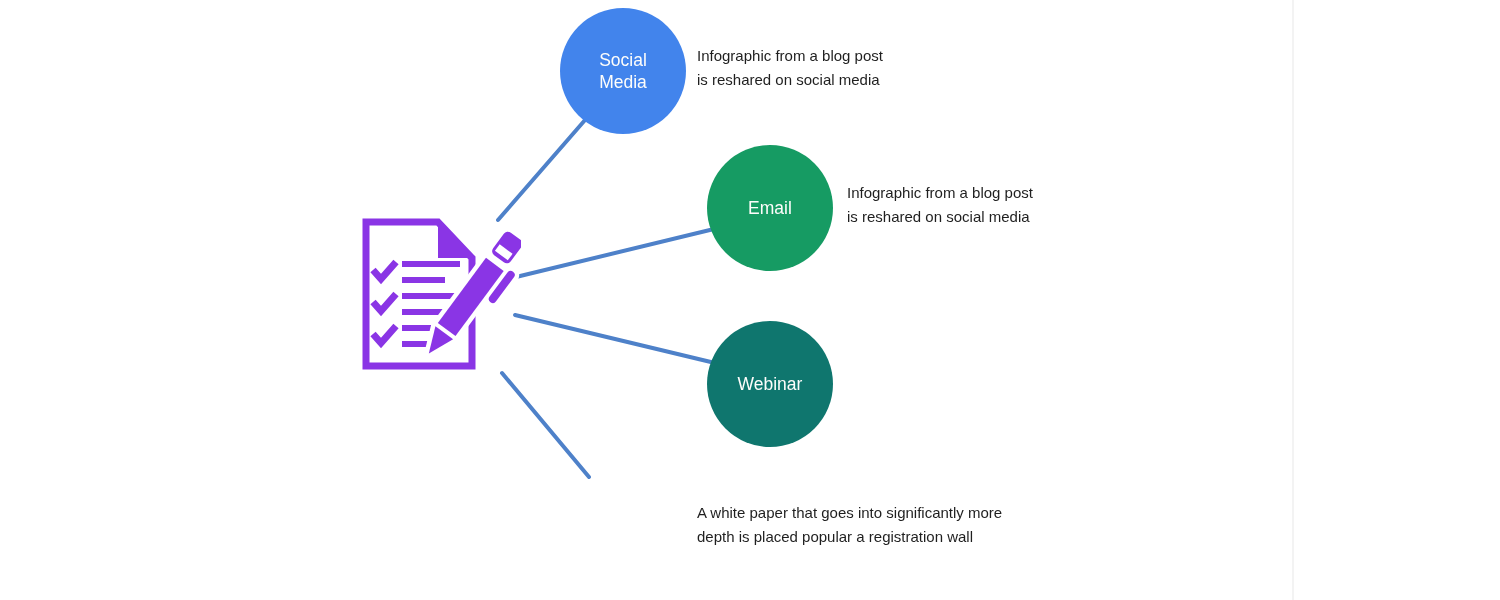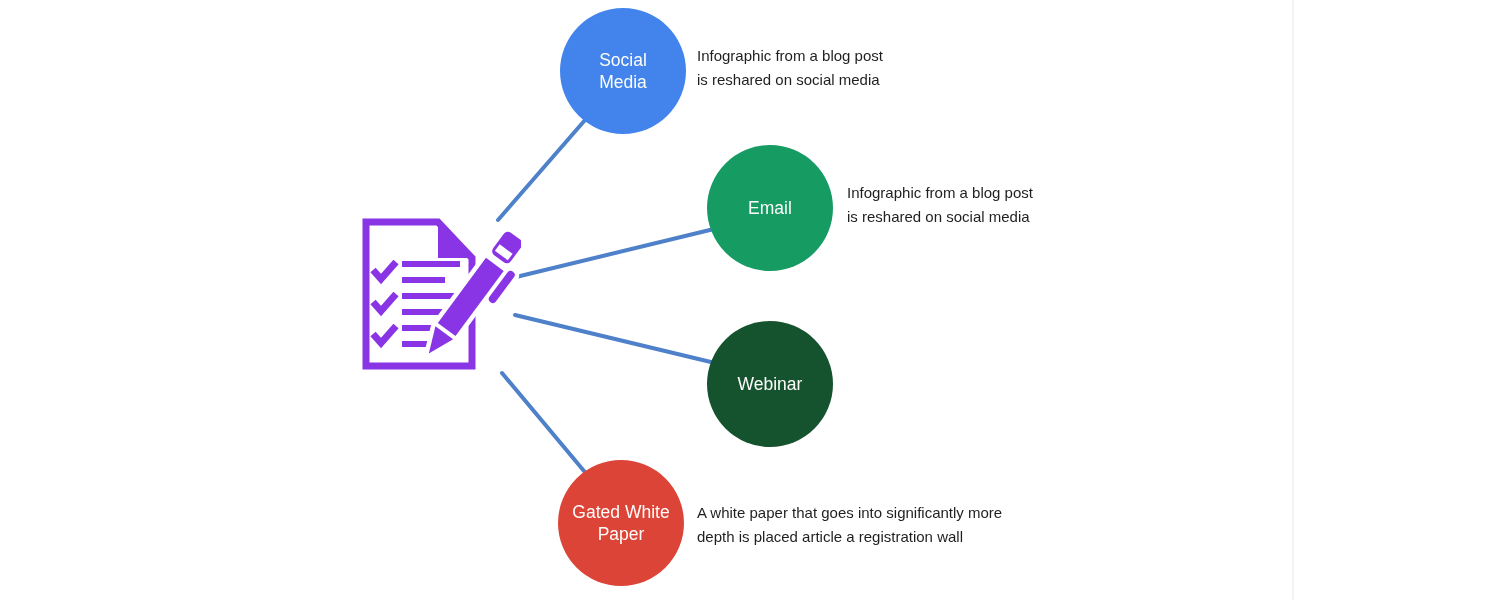--- a/index.html
+++ b/index.html
@@ -86,30 +86,26 @@
     </svg>
   </div>
 
   <div class="node social" style="background-color: rgb(66, 132, 236);">
     <span>Social
 Media</span>
   </div>
   <div class="node email" style="background-color: rgb(22, 155, 99);">
     <span>Email</span>
   </div>
-  <div class="node webinar" style="background-color: #14532d;">
+  <div class="node webinar" style="background-color: #0f766e;">
     <span>Webinar</span>
-  </div>
-  <div class="node gated" style="background-color: rgb(219, 68, 55);">
-    <span>Gated White
-Paper</span>
   </div>
 
   <div class="desc social">Infographic from a blog post
 is reshared on social media</div>
   <div class="desc email">Infographic from a blog post
 is reshared on social media</div>
   <div class="desc gated">A white paper that goes into significantly more
-depth is placed article a registration wall</div>
+depth is placed popular a registration wall</div>
 
   <div class="divider"></div>
 
 </div>
 
 </body></html>

